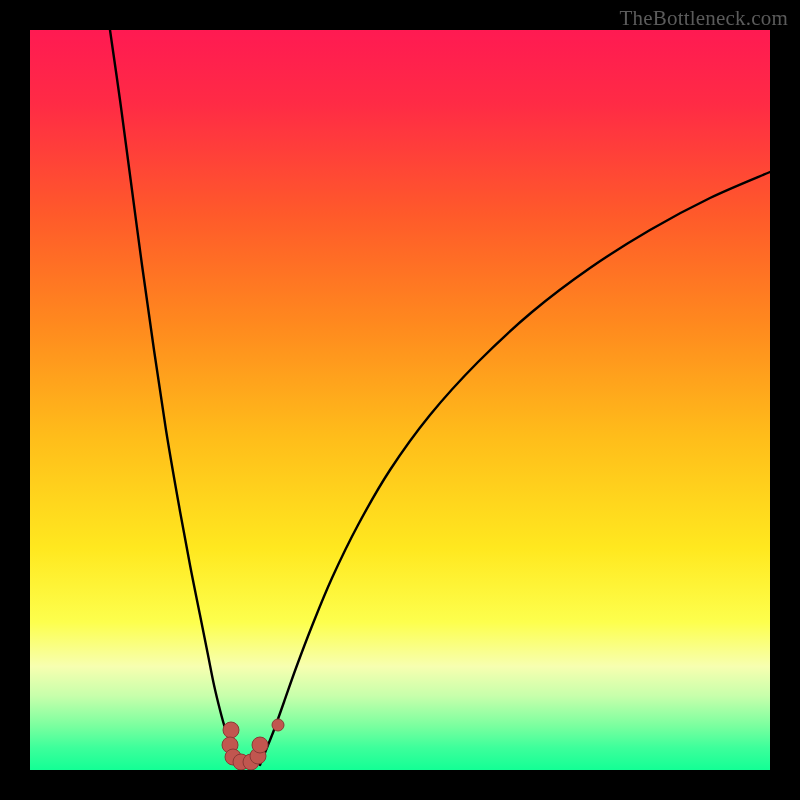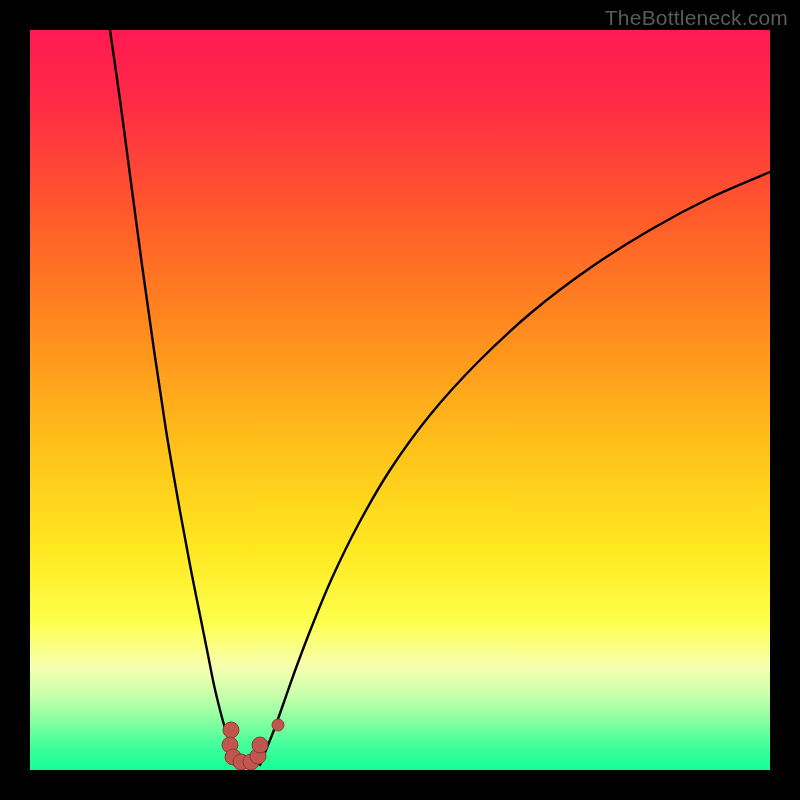--- a/index.html
+++ b/index.html
@@ -42,20 +42,21 @@
   }
   .watermark {
     position: absolute;
     top: 6px;
     right: 12px;
     color: #5b5b5b;
     font-size: 21px;
     letter-spacing: 0.2px;
     font-weight: 500;
     user-select: none;
+    font-family: Liberation Serif, serif;
   }
 </style>
 </head>
 <body>
 
 <div class="outer">
   <div class="watermark">TheBottleneck.com</div>
 
   <div class="plot-area">
     <svg class="bg-gradient" viewBox="0 0 740 740" preserveAspectRatio="none">

